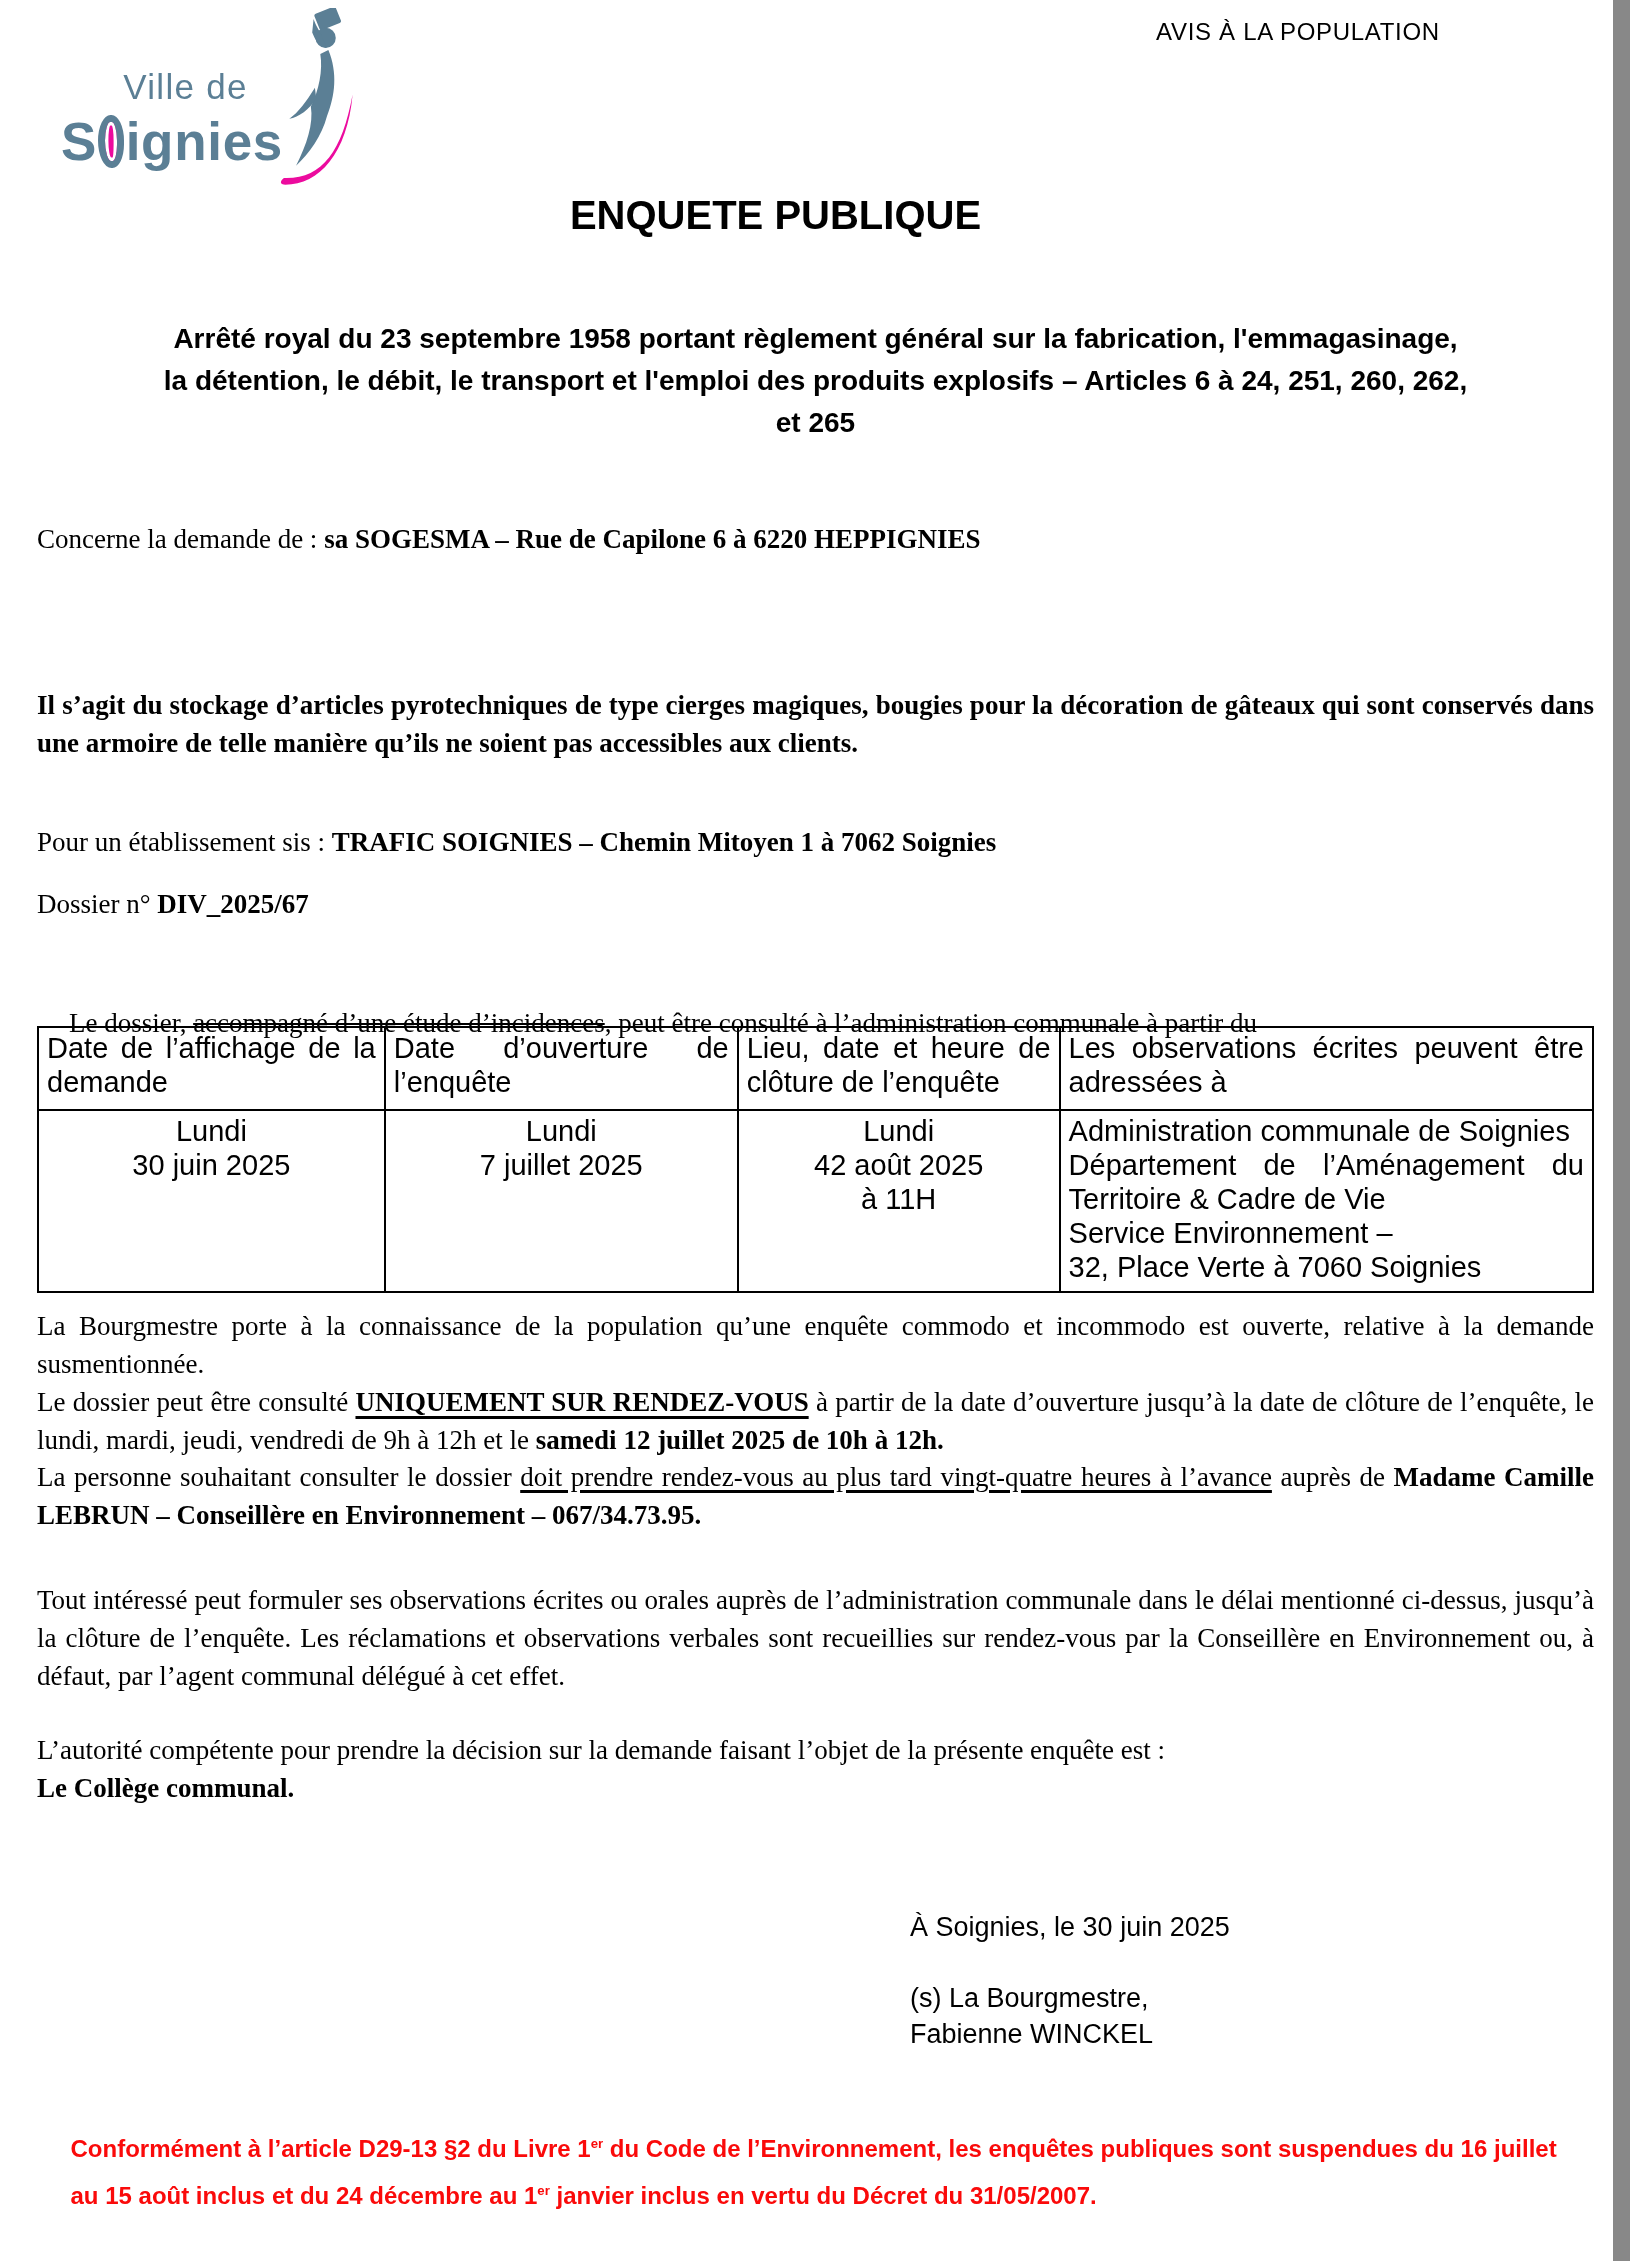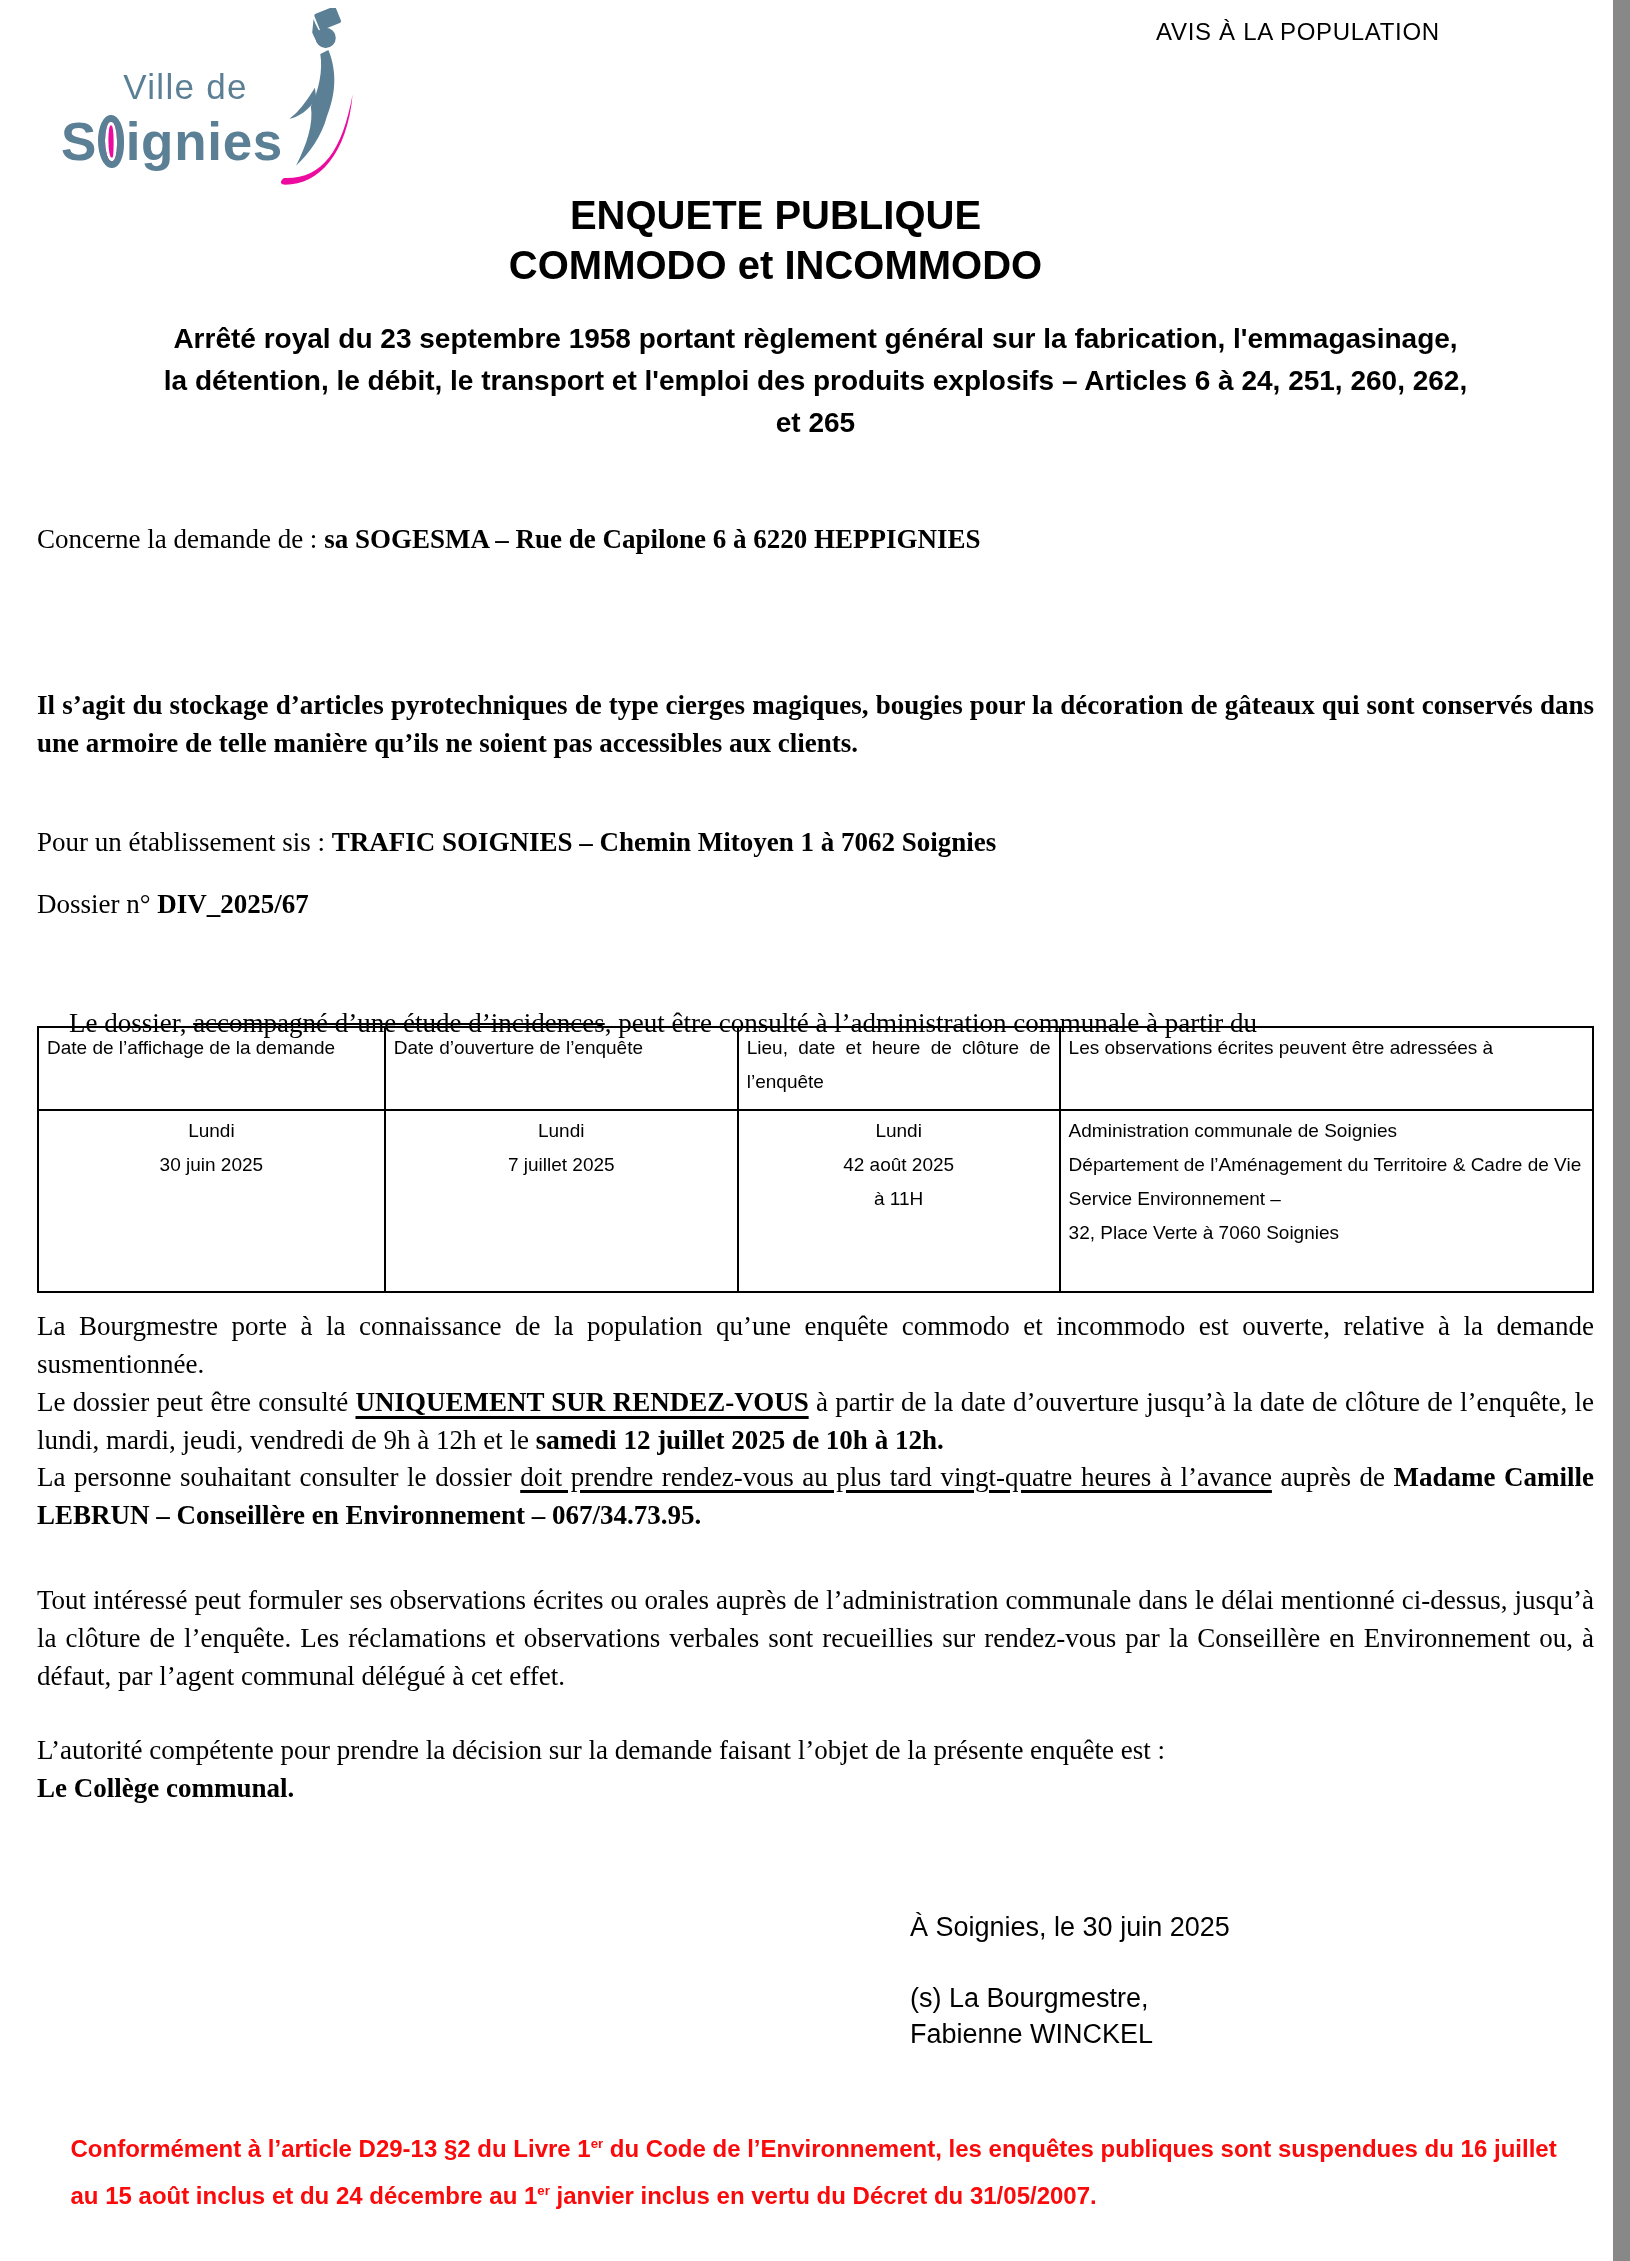--- a/index.html
+++ b/index.html
@@ -39,21 +39,21 @@
   .p{left:37px;width:1557px;}
   .concerne{top:520px;}
   .autorisation{top:584px;}
   .stockage{top:686px;font-weight:bold;}
   .etabl{top:823px;}
   .dossier{top:885px;}
   .consult{top:1004px;margin-left:32px;}
 
   
   .tablewrap{left:37px;top:1026px;width:1557px;}
-  table.enq{border-collapse:collapse;width:100%;table-layout:fixed;font-size:19px;line-height:34px;}
+  table.enq{border-collapse:collapse;width:100%;table-layout:fixed;font-size:29px;line-height:34px;}
   table.enq th, table.enq td{border:2px solid #000;padding:3.4px 8px;vertical-align:top;font-weight:normal;}
   table.enq th{text-align:justify;height:74px;}
   td.datecell{font-weight:bold;text-align:center;vertical-align:middle;height:173px;}
   td.addrcell{text-align:justify;vertical-align:top;}
 
   .ouverture{top:1307px;}
   .rdv{top:1458px;}
   .observ{top:1581px;}
   .autorite{top:1731px;}
 
@@ -86,21 +86,20 @@
         <path d="M84 16 C 88 28 94 34 97 44 L 104 58 C 93 60 87 48 82 36 Z"></path>
         <path d="M106 62 C 120 96 116 130 104 160 C 96 190 78 215 58 234 C 74 202 84 172 80 146 C 92 122 98 92 94 68 Z"></path>
         <path d="M86 118 C 72 140 62 154 48 164 C 62 162 78 150 88 134 Z"></path>
       </g>
       <path d="M40 252 C 96 254 126 214 142 128 C 134 216 92 262 42 262 C 36 262 32 258 40 252 Z" fill="#ec0b9e"></path>
     </svg>
   </div>
 
   <div class="abs title">
     <div>ENQUETE PUBLIQUE</div>
-    <div>COMMODO et INCOMMODO</div>
   </div>
 
   <div class="abs arrete">
     <div>Arrêté royal du 23 septembre 1958 portant règlement général sur la fabrication, l'emmagasinage,</div>
     <div>la détention, le débit, le transport et l'emploi des produits explosifs – Articles 6 à 24, 251, 260, 262,</div>
     <div>et 265</div>
   </div>
 
   <div class="abs p body-text concerne">
     <span>Concerne la demande de : </span><span class="bold">sa SOGESMA – Rue de Capilone 6 à 6220 HEPPIGNIES</span>

